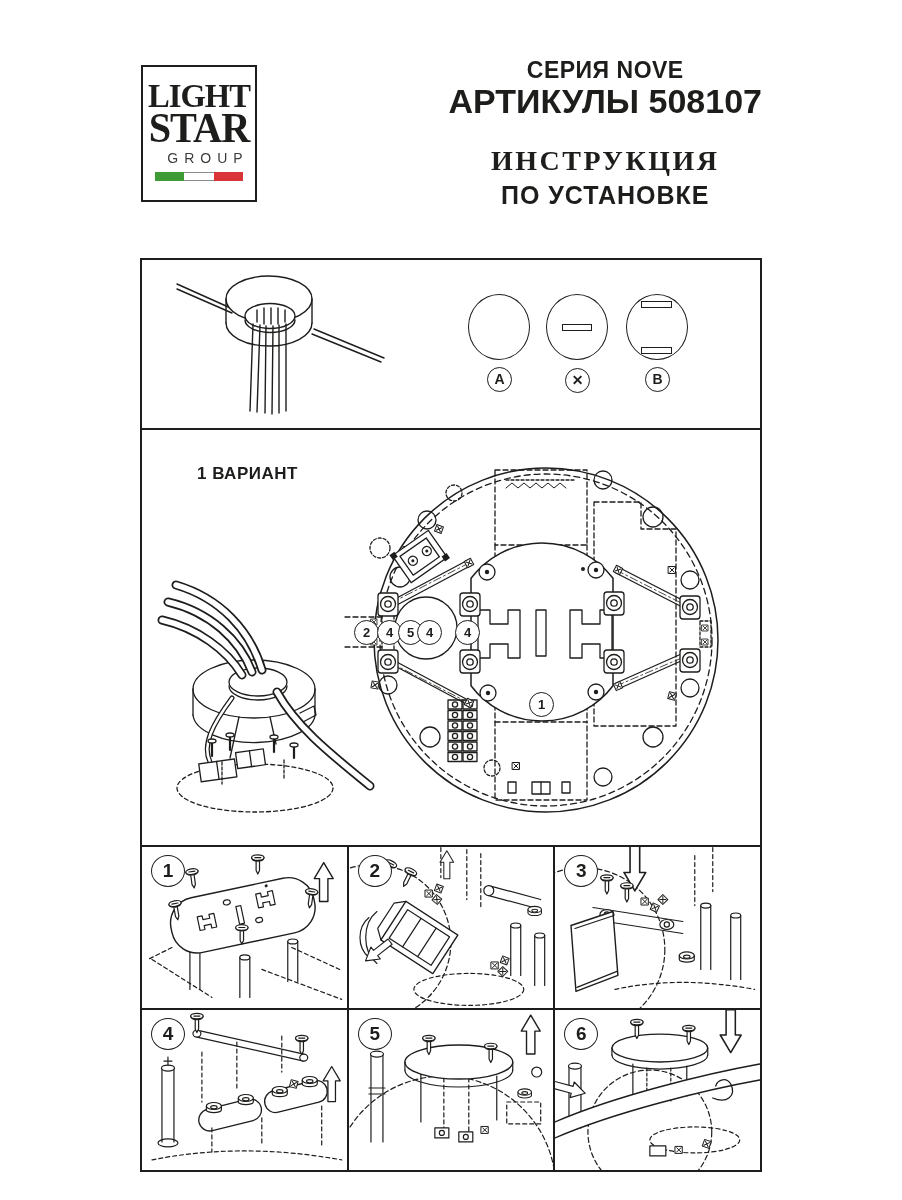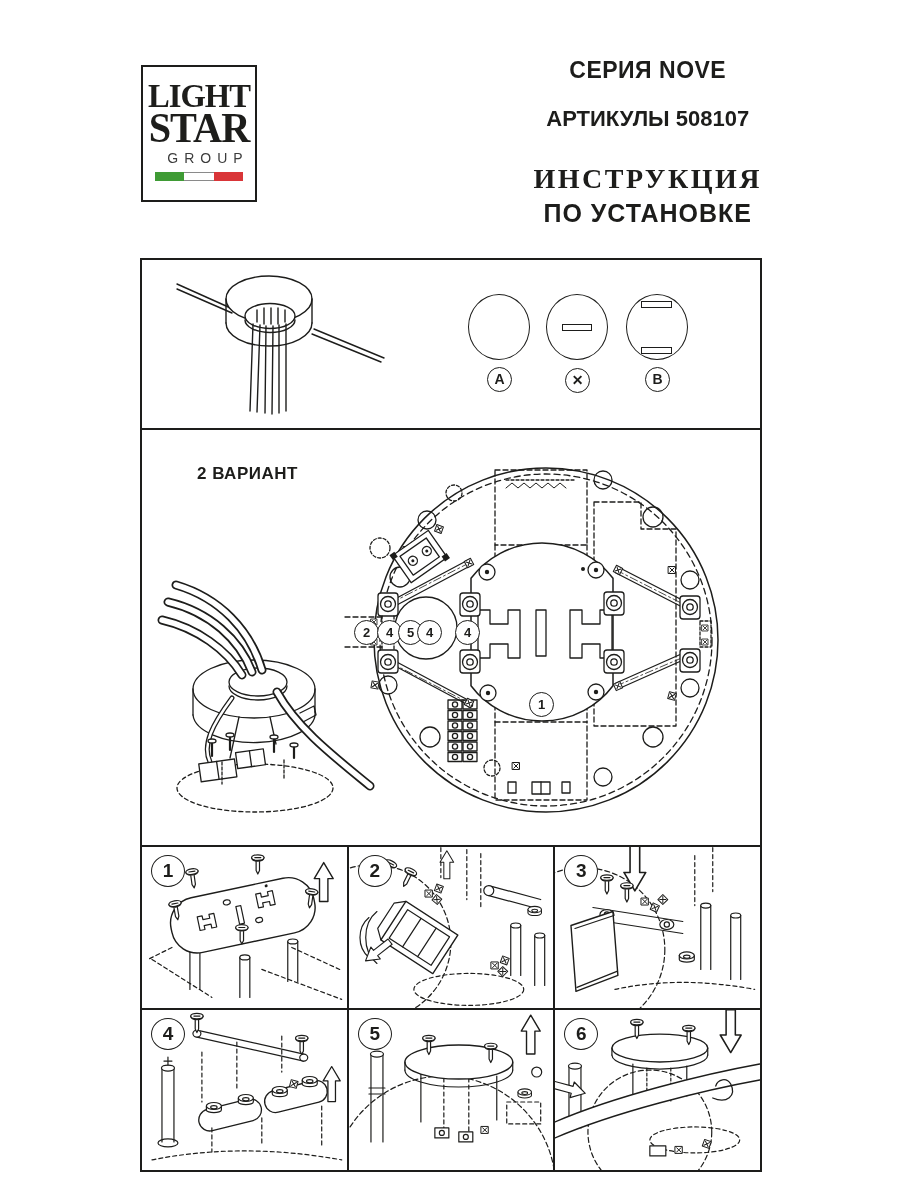--- a/index.html
+++ b/index.html
@@ -11,21 +11,21 @@
   .logo-w1{font-family:"Liberation Serif",serif;font-weight:bold;font-size:34px;line-height:28px;
            letter-spacing:-1px;margin-top:15px;transform:scaleX(.96);}
   .logo-w2{font-family:"Liberation Serif",serif;font-weight:bold;font-size:42px;line-height:36px;
            letter-spacing:-1px;transform:scaleX(.96);}
   .logo-w3{font-size:14px;letter-spacing:6px;text-indent:6px;margin-top:4px;color:#3c3c3c;padding-left:12px;}
   .logo-flag{display:flex;width:88px;height:9px;margin:6px auto 0;}
   .logo-flag .seg{flex:1;}
   .seg-white{border-top:1px solid #8a8a8a;border-bottom:1px solid #8a8a8a;box-sizing:border-box;}
   #header-text{position:absolute;right:140px;top:57px;text-align:center;}
   .h-series{font-weight:bold;font-size:23px;line-height:26px;letter-spacing:.5px;}
-  .h-article{font-weight:bold;font-size:22px;line-height:30px;margin-top:21px;}
+  .h-article{font-weight:bold;font-size:34px;line-height:30px;margin-top:3px;}
   .h-title1{font-weight:bold;font-size:28px;line-height:31px;letter-spacing:2.5px;margin-top:29px;font-family:Liberation Serif, serif;}
   .h-title2{font-weight:bold;font-size:25px;line-height:32px;letter-spacing:1px;margin-top:3px;}
   
   #frame{position:absolute;left:140px;top:258px;width:622px;height:914px;
          border:2px solid #1d1d1b;box-sizing:border-box;background:#fff;}
   #sec-fasteners{position:relative;height:168px;border-bottom:2px solid #1d1d1b;box-sizing:content-box;}
   #sec-variant{position:relative;height:415px;border-bottom:2px solid #1d1d1b;}
   #sec-steps{position:relative;height:323px;}
   .steps-row{display:flex;height:161px;}
   .steps-row.r1{border-bottom:2px solid #1d1d1b;}
@@ -144,21 +144,21 @@
       <div class="f-ellipse" style="left:484px;top:34px;">
         <div class="f-slot" style="left:14px;top:6px;width:31px;"></div>
         <div class="f-slot" style="left:14px;top:52px;width:31px;"></div>
       </div>
       <div class="flabel" style="left:345px;top:107px;">A</div>
       <div class="flabel" style="left:423px;top:108px;">✕</div>
       <div class="flabel" style="left:503px;top:107px;">B</div>
     </div>
 
     <div id="sec-variant">
-      <div class="variant-heading">2 ВАРИАНТ</div>
+      <div class="variant-heading">1 ВАРИАНТ</div>
 
       <svg class="art" viewBox="0 0 618 415">
         <g stroke="#1d1d1b" fill="none" stroke-width="1.3">
 
           <g>
             <ellipse cx="112" cy="259" rx="61" ry="29" fill="#fff"></ellipse>
             <ellipse cx="116" cy="252" rx="29" ry="14" fill="#fff"></ellipse>
             <path d="M20,190 C55,198 85,220 100,245" stroke-width="9"></path>
             <path d="M20,190 C55,198 85,220 100,245" stroke="#fff" stroke-width="5.5"></path>
             <path d="M26,172 C68,182 98,210 110,242" stroke-width="9"></path>

